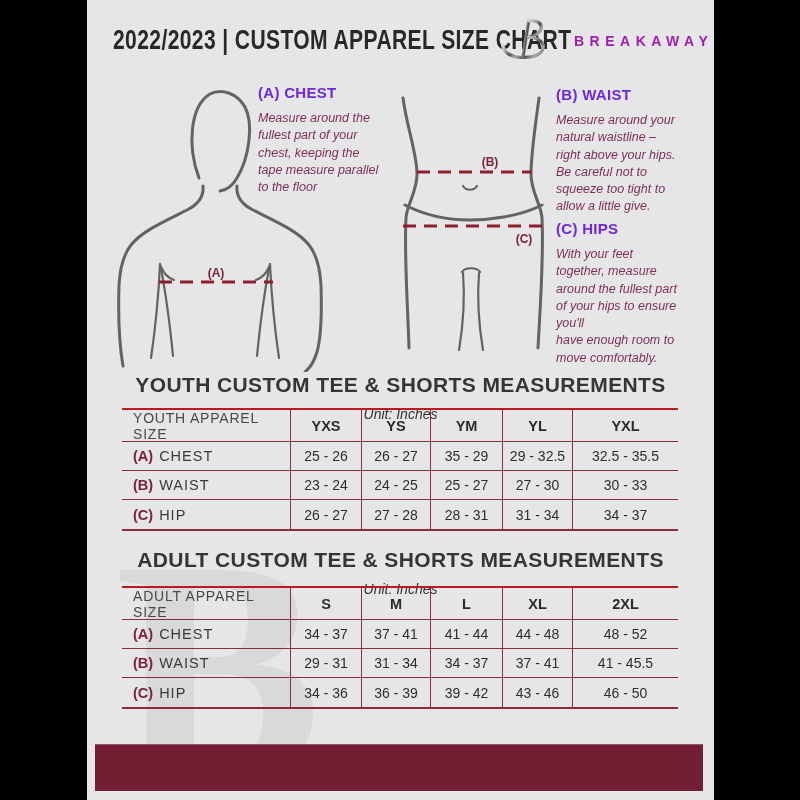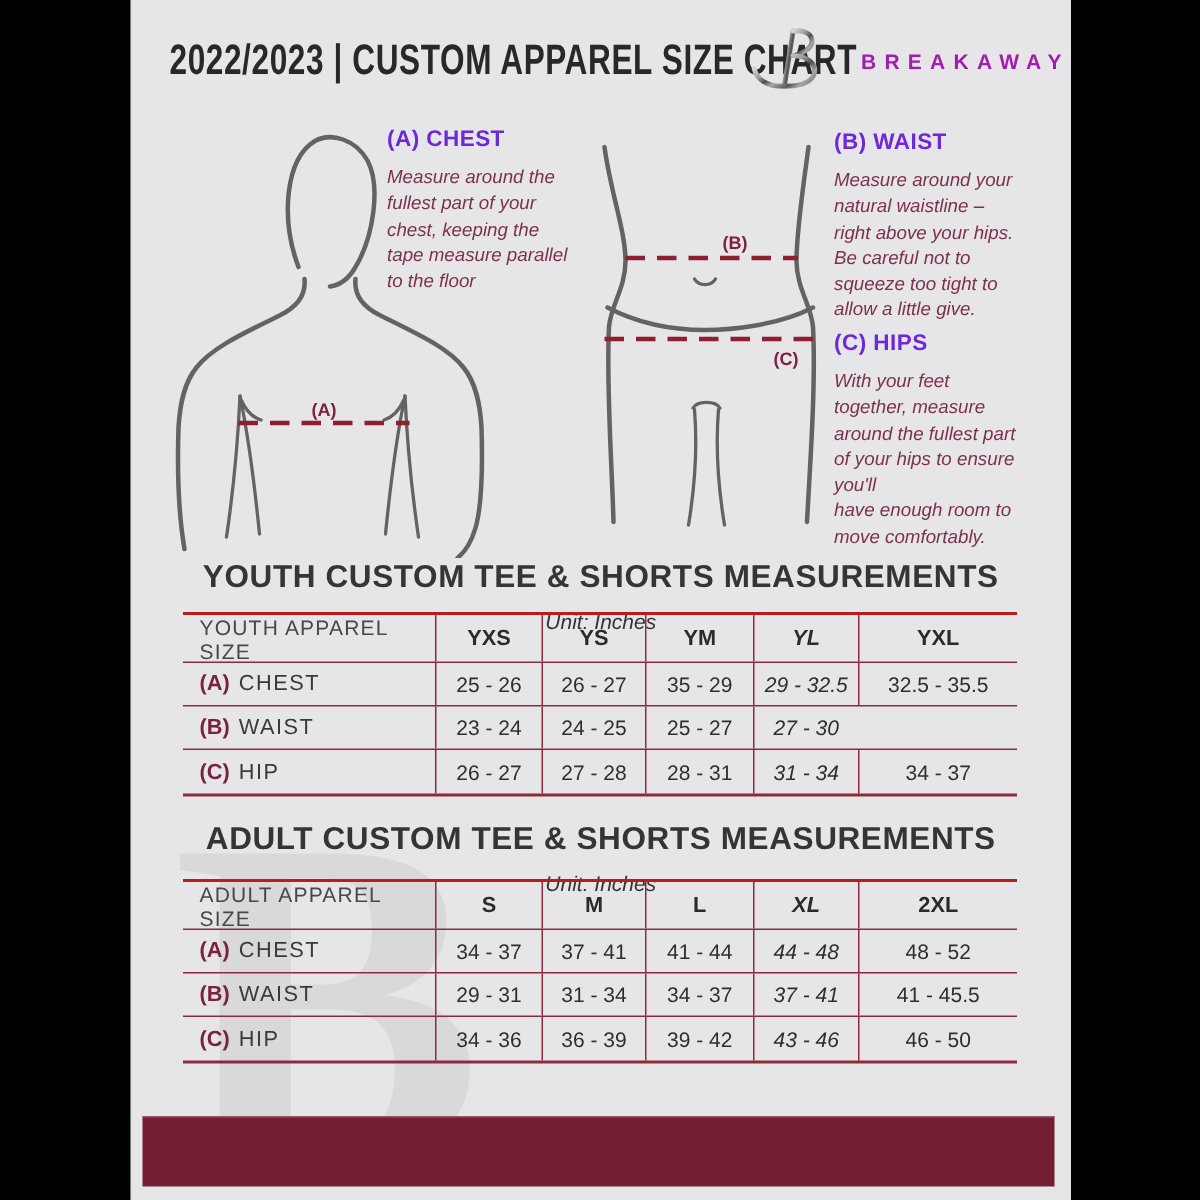--- a/index.html
+++ b/index.html
@@ -51,21 +51,21 @@
     z-index:1;
   }
   .trow{display:flex;height:29px;border-bottom:1.6px solid #8d2b3b;box-sizing:border-box;}
   .trow.thead{height:32px;}
   .trow:last-child{border-bottom:none;}
   .tcell{
     box-sizing:border-box;height:100%;display:flex;align-items:center;justify-content:center;
     border-left:1.6px solid #8d2b3b;font-size:14px;color:#2e2e30;
   }
   .tcell.first{border-left:none;justify-content:flex-start;padding-left:11px;}
-  .col0{width:168px;}.col1{width:71px;}.col2{width:69px;}.col3{width:72px;}.col4{width:70px;font-style:italic;}.col5{width:106px;}
+  .col0{width:168px;}.col1{width:71px;}.col2{width:69px;}.col3{width:72px;}.col4{width:70px;}.col5{width:106px;}
   .hsize{font-weight:700;font-size:14.5px;color:#2b2b2d;}
   .hlabel{font-size:14px;color:#48484a;letter-spacing:0.8px;}
   .pfx{font-weight:700;color:#7b2141;margin-right:6px;font-size:14.5px;}
   .lbl{font-size:14.5px;color:#3a3a3c;letter-spacing:1px;}
   
   .watermark{
     position:absolute;left:28px;top:548px;z-index:0;
     font-family:"Liberation Serif",serif;font-weight:700;
     font-size:310px;line-height:0.78;color:#d9d9dc;user-select:none;
   }
@@ -179,20 +179,21 @@
     </div>
     <div class="trow">
       <div class="tcell first col0">
           <span class="pfx">(B)</span>
           <span class="lbl">WAIST</span>
         </div>
       <div class="tcell col1">23 - 24</div>
       <div class="tcell col2">24 - 25</div>
       <div class="tcell col3">25 - 27</div>
       <div class="tcell col4">27 - 30</div>
+      <div class="tcell col5">30 - 33</div>
     </div>
     <div class="trow">
       <div class="tcell first col0">
           <span class="pfx">(C)</span>
           <span class="lbl">HIP</span>
         </div>
       <div class="tcell col1">26 - 27</div>
       <div class="tcell col2">27 - 28</div>
       <div class="tcell col3">28 - 31</div>
       <div class="tcell col4">31 - 34</div>

